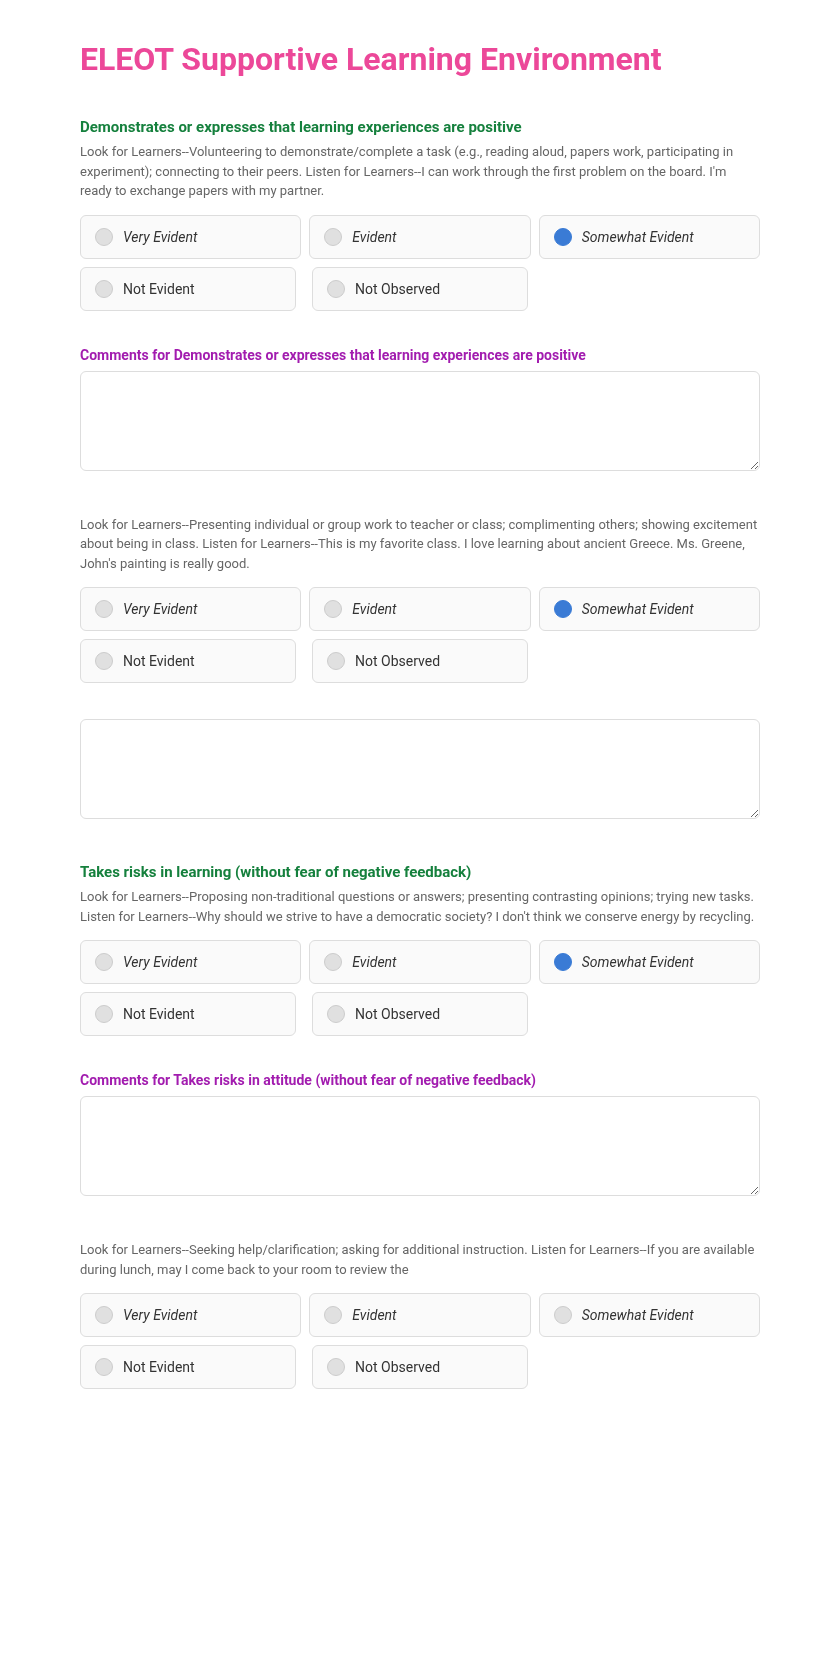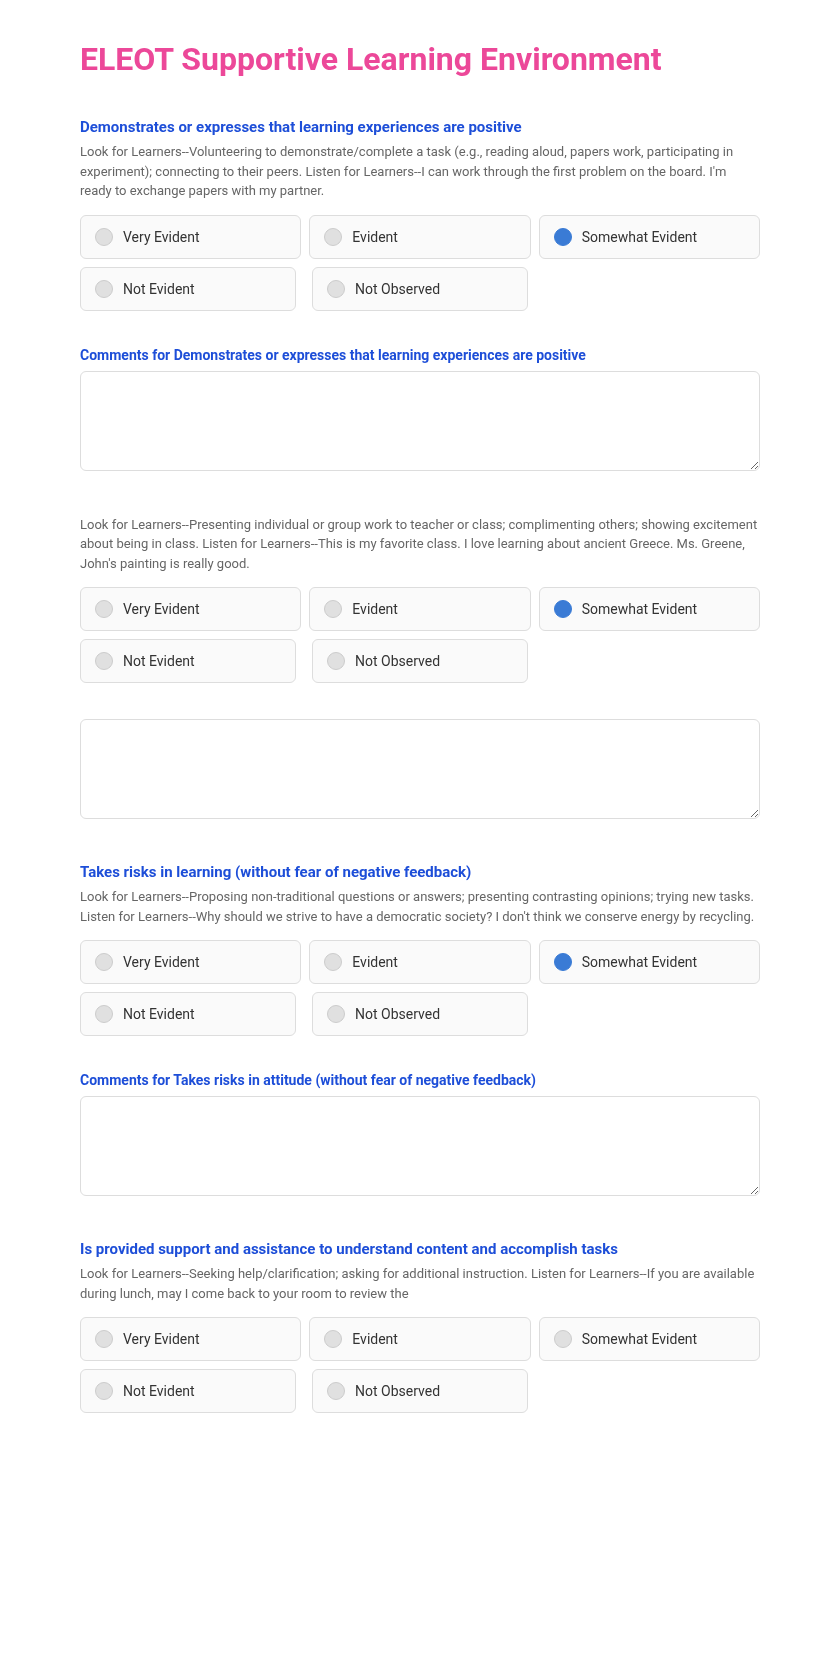--- a/index.html
+++ b/index.html
@@ -24,36 +24,37 @@
       margin-bottom: 40px;
     }
 
     .section {
       margin-bottom: 36px;
     }
 
     .section-title {
       font-size: 15px;
       font-weight: 700;
-      color: #1d4ed8;
+      color: #15803d;
       margin-bottom: 6px;
     }
 
     .section-description {
       font-size: 13px;
       color: #666;
       line-height: 1.5;
       margin-bottom: 14px;
     }
 
     .radio-grid {
       display: grid;
       grid-template-columns: repeat(3, 1fr);
       gap: 8px;
       margin-bottom: 8px;
+      font-style: italic;
     }
 
     .radio-grid-bottom {
       display: grid;
       grid-template-columns: repeat(3, 1fr);
       gap: 16px;
     }
 
     .radio-option {
       display: flex;
@@ -85,21 +86,21 @@
       color: #333;
     }
 
     .comment-section {
       margin-bottom: 40px;
     }
 
     .comment-label {
       font-size: 14px;
       font-weight: 700;
-      color: #1d4ed8;
+      color: #a21caf;
       margin-bottom: 8px;
     }
 
     .comment-textarea {
       width: 100%;
       height: 100px;
       border: 1px solid #ddd;
       border-radius: 6px;
       padding: 10px;
       font-size: 14px;
@@ -195,21 +196,20 @@
           <span class="radio-label">Not Evident</span>
         </div>
         <div class="radio-option">
           <div class="radio-circle"></div>
           <span class="radio-label">Not Observed</span>
         </div>
       </div>
     </div>
     <div class="comment-section"><div class="comment-label">Comments for Takes risks in attitude (without fear of negative feedback)</div><textarea class="comment-textarea" style=""></textarea></div>
     <div class="section">
-      <div class="section-title">Is provided support and assistance to understand content and accomplish tasks</div>
       <div class="section-description">Look for Learners--Seeking help/clarification; asking for additional instruction. Listen for Learners--If you are available during lunch, may I come back to your room to review the</div>
       <div class="radio-grid">
         <div class="radio-option">
           <div class="radio-circle"></div>
           <span class="radio-label">Very Evident</span>
         </div>
         <div class="radio-option">
           <div class="radio-circle"></div>
           <span class="radio-label">Evident</span>
         </div>

